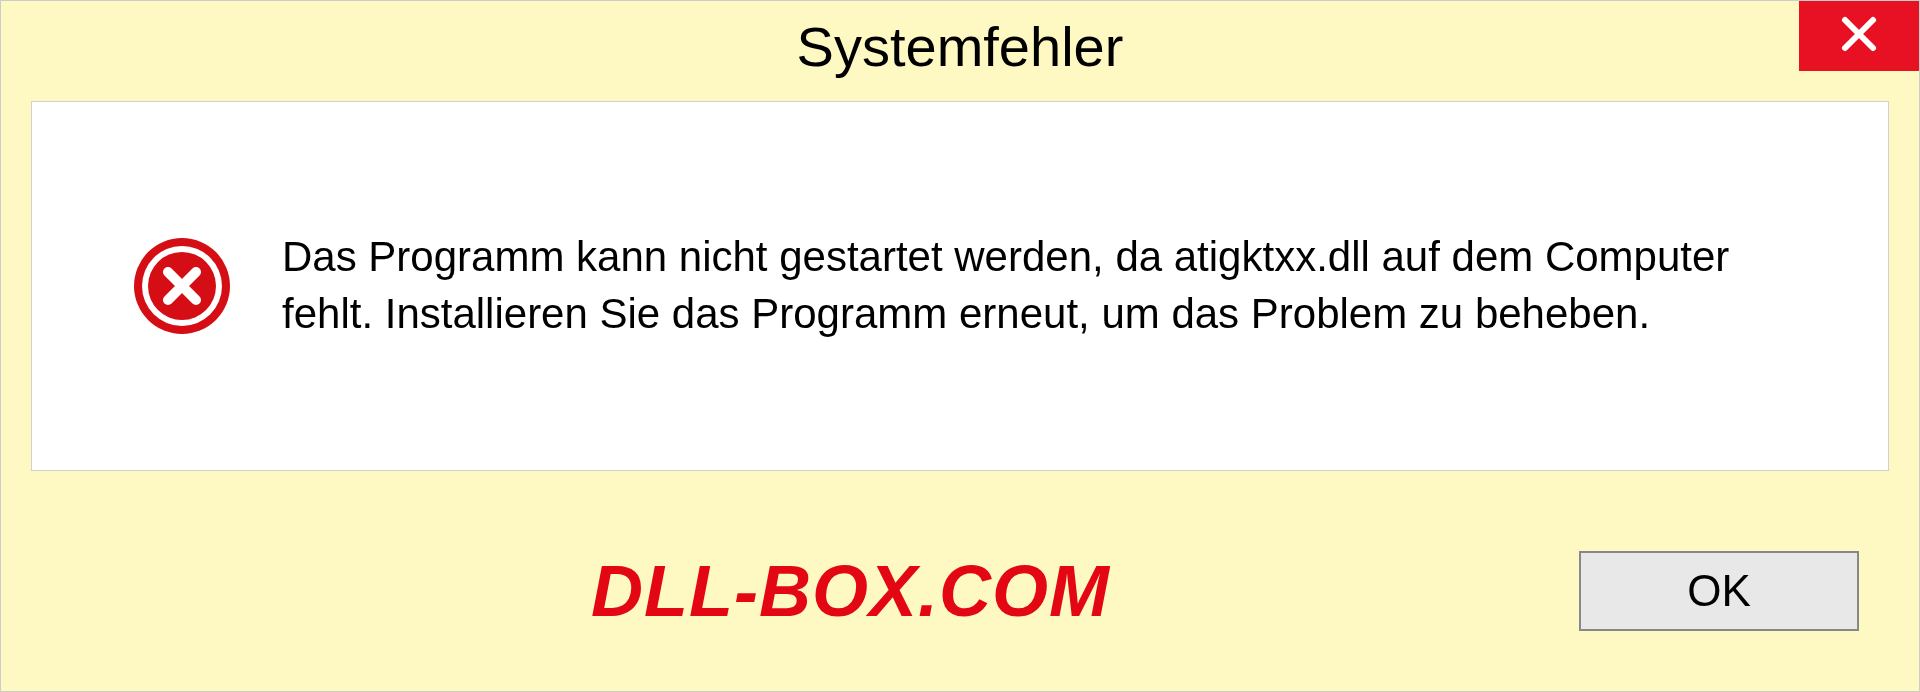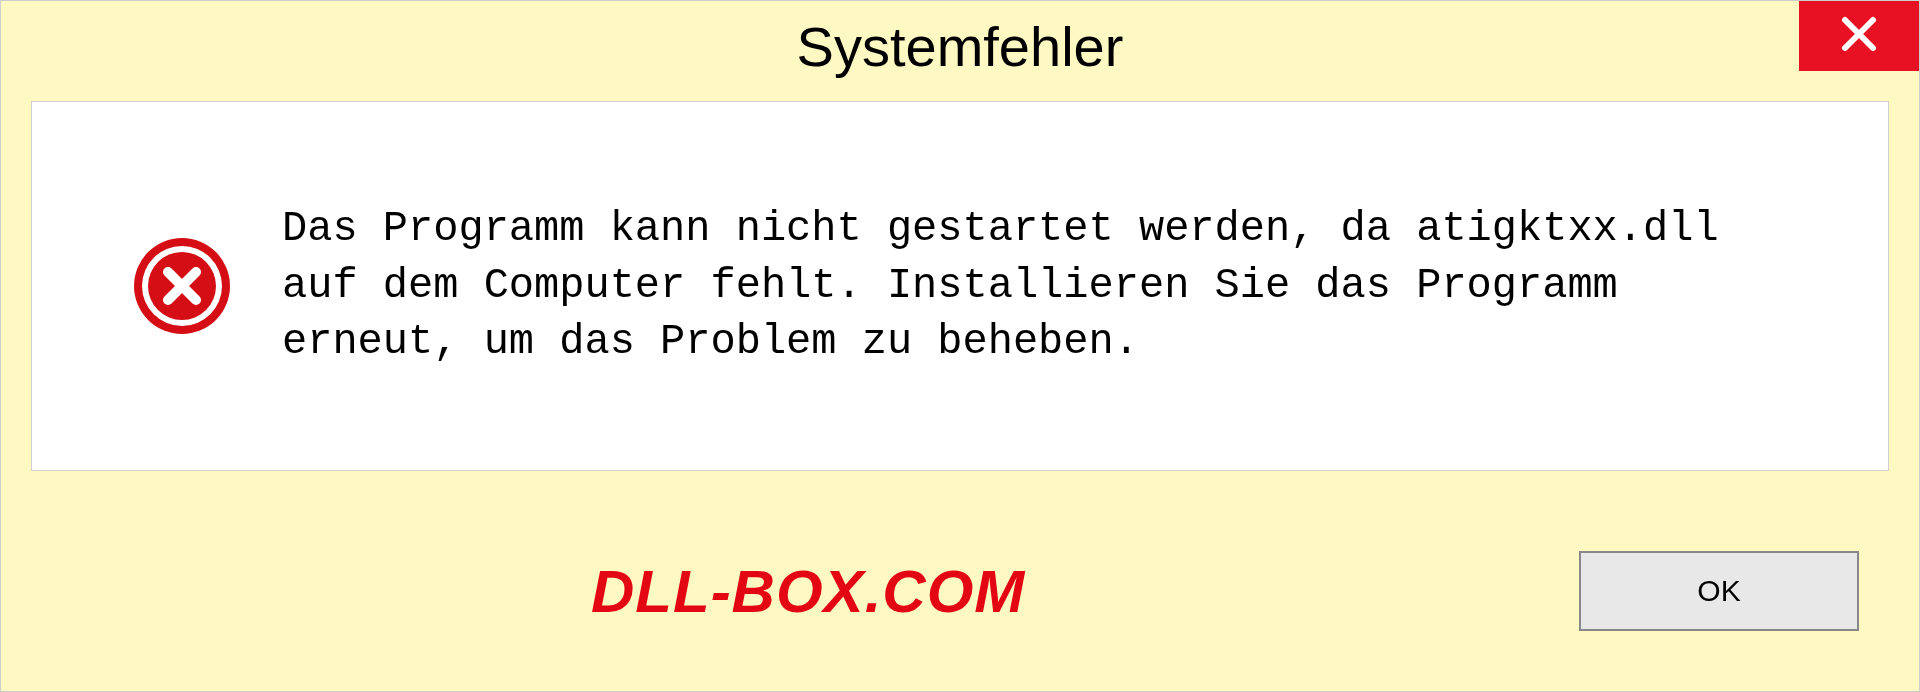--- a/index.html
+++ b/index.html
@@ -53,21 +53,20 @@
       height: 40px;
     }
     .content-panel {
       margin: 10px 30px 20px 30px;
       background: #ffffff;
       border: 1px solid #d0d0d0;
       height: 370px;
       display: flex;
       align-items: center;
       padding: 0 40px;
-      font-family: Liberation Mono, monospace;
     }
     .error-icon-wrap {
       flex-shrink: 0;
       width: 100px;
       height: 100px;
       margin-right: 50px;
       margin-left: 60px;
     }
     .error-icon-wrap svg {
       width: 100px;
@@ -84,34 +83,34 @@
       bottom: 0;
       left: 0;
       right: 0;
       height: 170px;
       display: flex;
       align-items: center;
       justify-content: space-between;
       padding: 0 60px 30px 60px;
     }
     .watermark {
-      font-size: 60px;
+      font-size: 72px;
       font-weight: 800;
       color: #e30613;
       letter-spacing: 1px;
       font-style: italic;
       font-family: Arial, sans-serif;
       margin-left: 530px;
     }
     .ok-button {
       width: 280px;
       height: 80px;
       background: #e8e8e8;
       border: 2px solid #888;
-      font-size: 30px;
+      font-size: 44px;
       color: #000;
       display: flex;
       align-items: center;
       justify-content: center;
       cursor: pointer;
     }
   </style>
 </head>
 <body>
 

